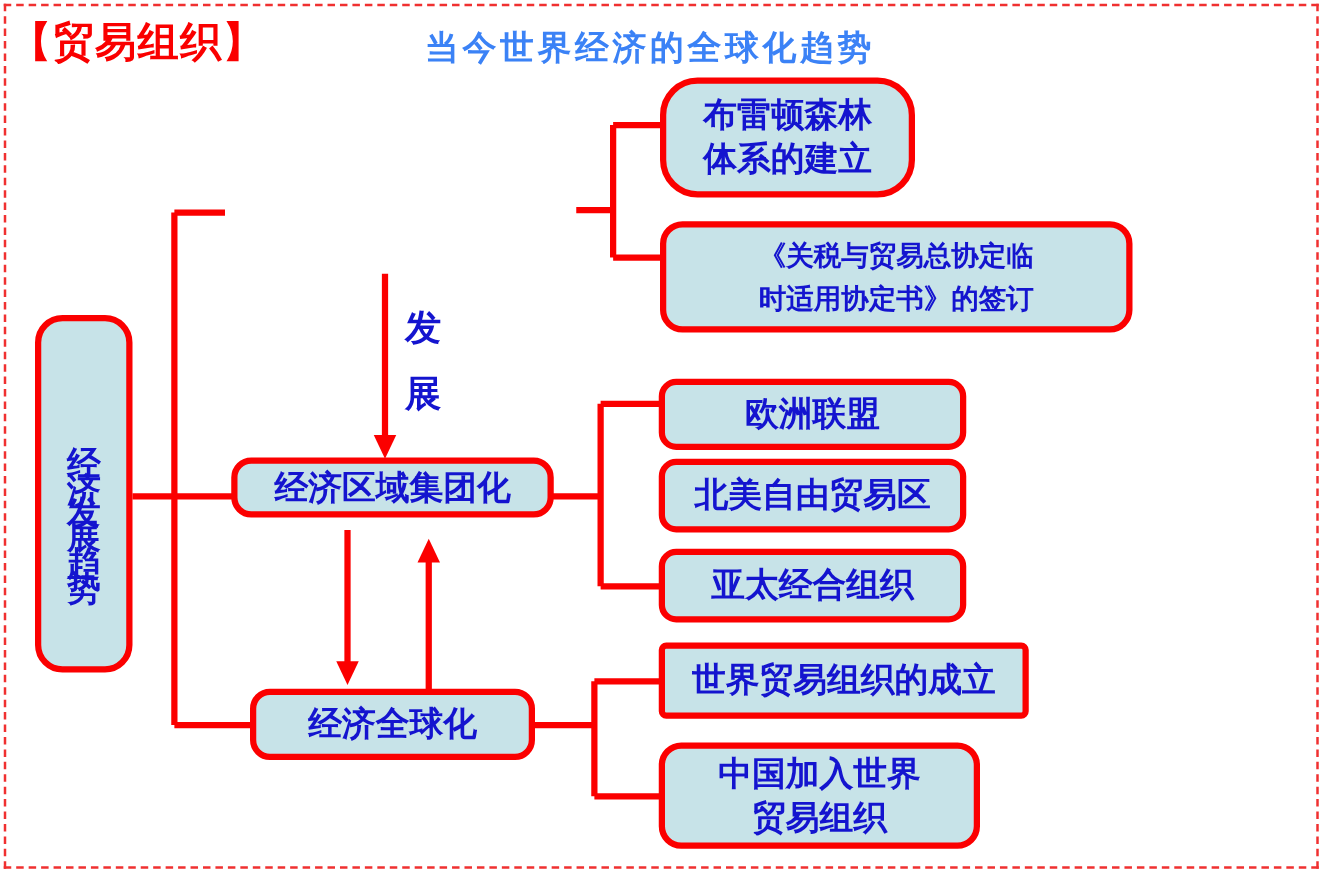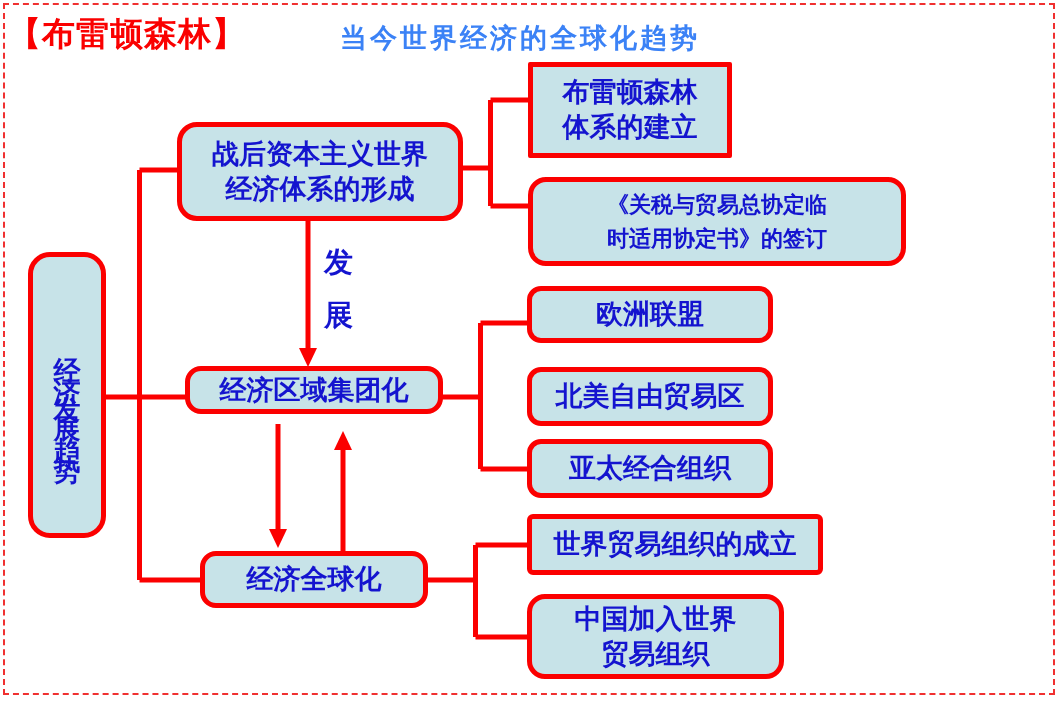--- a/index.html
+++ b/index.html
@@ -57,24 +57,24 @@
   }
   .node-root {
     left: 28px; top: 252px; width: 78px; height: 286px;
     border-radius: 22px;
     writing-mode: vertical-rl;
     text-orientation: upright;
     letter-spacing: 20px;
     line-height: 68px;
   }
   .node-postwar { left: 177px; top: 122px; width: 286px; height: 99px; border-radius: 20px; }
-  .node-bretton { left: 528px; top: 62px;  width: 204px; height: 96px; border-radius: 2px; }
+  .node-bretton { left: 528px; top: 62px;  width: 204px; height: 96px; border-radius: 30px; }
   .node-gatt    { left: 528px; top: 177px; width: 378px; height: 89px; border-radius: 18px; font-size: 22px; line-height: 34px; }
   .node-regional{ left: 185px; top: 366px; width: 258px; height: 48px; border-radius: 16px; }
-  .node-eu      { left: 527px; top: 286px; width: 246px; height: 57px; border-radius: 14px; }
+  .node-eu      { left: 527px; top: 303px; width: 246px; height: 57px; border-radius: 14px; }
   .node-nafta   { left: 527px; top: 367px; width: 246px; height: 59px; border-radius: 14px; }
   .node-apec    { left: 527px; top: 439px; width: 246px; height: 59px; border-radius: 14px; }
   .node-global  { left: 200px; top: 551px; width: 228px; height: 57px; border-radius: 16px; }
   .node-wto     { left: 527px; top: 514px; width: 296px; height: 61px; border-radius: 6px; }
   .node-china   { left: 527px; top: 594px; width: 257px; height: 85px; border-radius: 18px; }
   .edge-label {
     position: absolute;
     color: #1414cf;
     font-size: 29px;
     font-weight: 600;
@@ -83,21 +83,21 @@
   .lbl-develop-1 { left: 324px; top: 243px; }
   .lbl-develop-2 { left: 324px; top: 296px; }
 </style>
 </head>
 <body>
 
 <div class="canvas">
 
   <div class="page-border"></div>
 
-  <div class="hdr-tag">【布雷顿森林】</div>
+  <div class="hdr-tag">【贸易组织】</div>
   <div class="hdr-title">当今世界经济的全球化趋势</div>
 
   <svg class="wires" width="1059" height="701" viewBox="0 0 1059 701">
     <g stroke="#fb0000" stroke-width="5" fill="none">
 
       <path d="M 106 397 H 188"></path>
       <path d="M 139.5 170 V 580"></path>
       <path d="M 139.5 170 H 180"></path>
       <path d="M 139.5 580 H 204"></path>
 
@@ -123,22 +123,20 @@
     </g>
     <g fill="#fb0000" stroke="none">
       <polygon points="308,367 299,348 317,348"></polygon>
       <polygon points="278,548 269,529 287,529"></polygon>
       <polygon points="343,431 334,450 352,450"></polygon>
     </g>
   </svg>
 
   <div class="node node-root">经济发展趋势</div>
 
-  <div class="node node-postwar">战后资本主义世界
-经济体系的形成</div>
 
   <div class="node node-bretton">布雷顿森林
 体系的建立</div>
 
   <div class="node node-gatt">《关税与贸易总协定临
 时适用协定书》的签订</div>
 
   <div class="node node-regional">经济区域集团化</div>
 
   <div class="node node-eu">欧洲联盟</div>

